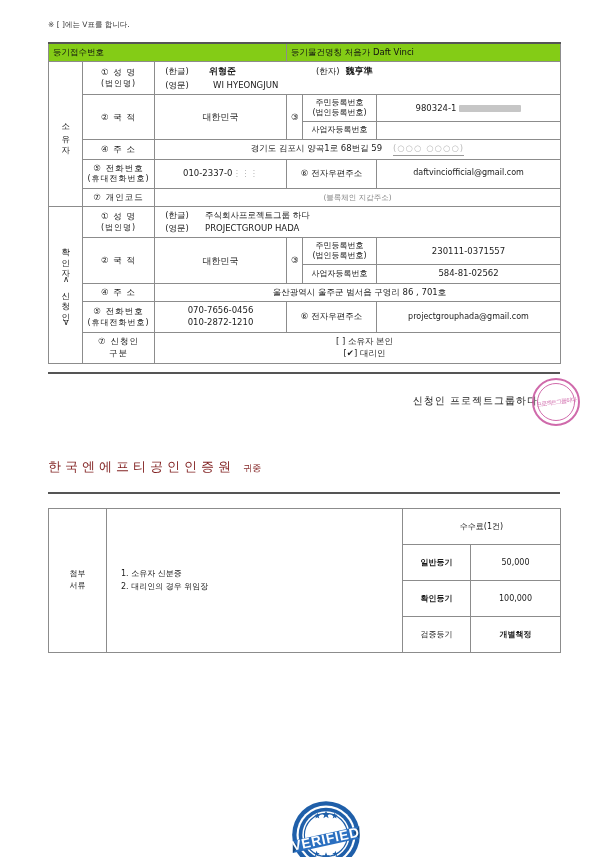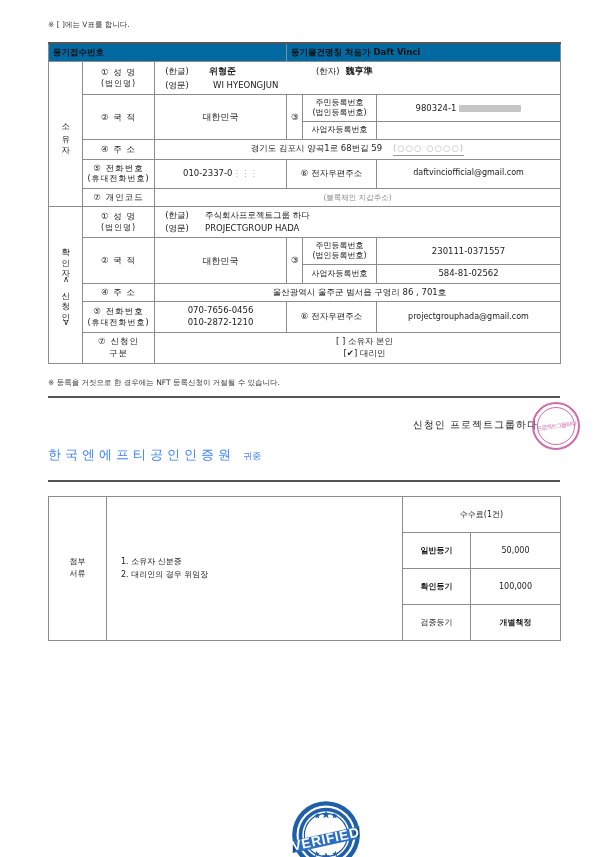--- a/index.html
+++ b/index.html
@@ -33,22 +33,22 @@
 
   table.grid { border-collapse:collapse; width:100%; table-layout:fixed; }
   table.grid td {
     border:1px solid #8c8c8c;
     font-size:8.5px;
     padding:3px 4px;
     vertical-align:middle;
     line-height:1.35;
   }
   .hdr td {
-    background:#0369a1;
-    font-weight:bold;
+    background:#84cc16;
+    font-weight:normal;
     font-size:8.5px;
     height:17px;
     padding:2px 6px;
     color:#111;
   }
   .topline { border-top:2px solid #555 !important; }
 
   .side-label {
     text-align:center;
     font-size:9px;
@@ -128,22 +128,22 @@
     display:flex; align-items:center; justify-content:center;
     font-size:6px; color:#c0398f; letter-spacing:-1px;
     font-family:"DejaVu Serif","Liberation Serif",serif;
     transform:rotate(-8deg);
     line-height:1;
   }
 
   .org-line {
     font-size:13px;
     letter-spacing:4px;
-    margin-top:14px;
-    color:#3b82f6;
+    margin-top:50px;
+    color:#7f1d1d;
   }
   .org-line .gui { font-size:9px; letter-spacing:0; }
 
   .rule-thick2 { border-top:2px solid #555; margin-top:16px; }
 
   table.fee { border-collapse:collapse; width:100%; margin-top:14px; table-layout:fixed; }
   table.fee td {
     border:1px solid #8c8c8c;
     font-size:8px;
     padding:12px 5px;
@@ -312,21 +312,20 @@
         <div>구분</div>
       </td>
       <td colspan="4" class="lft" style="padding-left:18px;line-height:1.4">
         <div>[ ] 소유자 본인</div>
         <div>[✔] 대리인</div>
       </td>
     </tr>
   </tbody>
     </table>
 
-  <div class="note-reject">※ 등록을 거짓으로 한 경우에는 NFT 등록신청이 거절될 수 있습니다.</div>
   <div class="rule-thick"></div>
 
 
   <div class="signer-line">
     <span>신청인</span>
     <span>프로젝트그룹하다</span>
     <span class="seal">
       <span class="seal-txt">프로젝트그룹하다</span>
     </span>
   </div>

